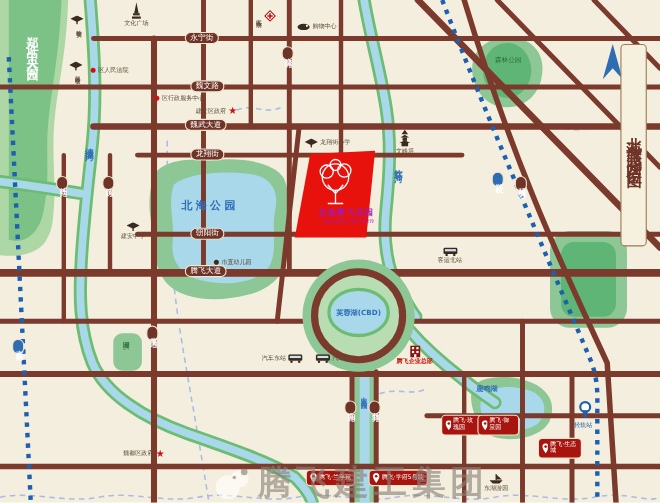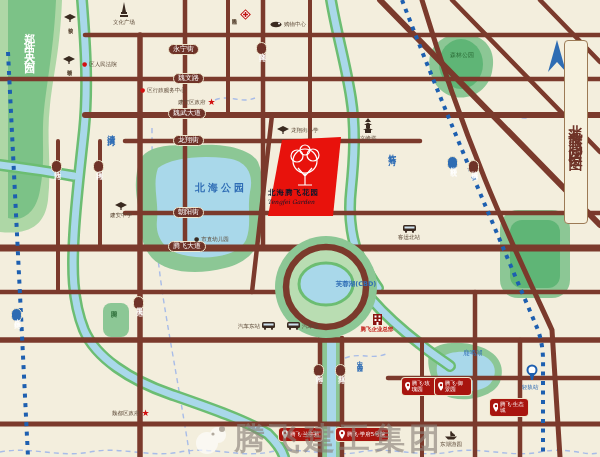--- a/index.html
+++ b/index.html
@@ -13,26 +13,26 @@
   .cap.v{padding:4px 1px;letter-spacing:1px;}
   .cap.blue{background:#2e6cb3;}
   .poi{position:absolute;display:flex;align-items:center;gap:2px;}
   .poi .t{font-size:5.5px;color:#5d4a38;line-height:1.1;}
   .badge{position:absolute;background:#a8150f;color:#fff;border-radius:3px;
          display:flex;align-items:center;gap:2px;padding:2px 3px;box-shadow:0 0 0 1px #efe6cc;}
   .badge .t{font-size:5.5px;line-height:1.15;}
   .star{color:#d21010;font-size:9px;line-height:1;}
   .rdot{color:#d21010;font-size:6px;line-height:1;}
   .parklbl{color:#2a6b35;}
-  .bluelbl{color:#2f6db5;margin-left:30px;}
+  .bluelbl{color:#2f6db5;}
   #title-box{position:absolute;left:564px;top:40px;width:22px;height:182px;
       background:#f6f1de;border:1px solid #9c7a55;border-radius:4px;
       writing-mode:vertical-rl;text-orientation:upright;font-size:14px;font-weight:bold;
       color:#6f3328;letter-spacing:4px;display:flex;align-items:center;justify-content:center;}
-  #site-label{position:absolute;left:268px;top:188px;width:72px;text-align:left;color:#0f172a;}
+  #site-label{position:absolute;left:268px;top:188px;width:72px;text-align:right;color:#a21caf;}
   #site-label .n{font-size:7.5px;font-weight:bold;letter-spacing:1px;}
   #site-label .e{font-size:6px;font-style:italic;font-family:"DejaVu Serif",serif;}
   #watermark{position:absolute;left:194px;top:418px;display:flex;align-items:center;gap:4px;opacity:.62;}
   #watermark .t{font-size:31px;font-weight:bold;color:#8a8078;letter-spacing:4px;}
 </style>
 </head>
 <body>
 
 <div id="map">
 
@@ -142,23 +142,23 @@
   <div id="title-box">北海腾飞花园区位图</div>
 
   <div class="lbl v" style="left:22px;top:24px;font-size:11px;font-weight:bold;color:#ffffff;letter-spacing:6px;">郑许中央公园</div>
   <div class="lbl bluelbl" style="left:165px;top:182px;font-size:10px;font-weight:bold;letter-spacing:3px;">北海公园</div>
   <div class="lbl parklbl" style="left:433px;top:52px;width:58px;font-size:6px;text-align:center;white-space:normal;">森林公园</div>
   <div class="lbl v bluelbl" style="left:326px;top:355px;font-size:6px;font-weight:bold;letter-spacing:2px;">中央公园</div>
   <div class="lbl v parklbl" style="left:110px;top:306px;font-size:6px;">滨湖园</div>
   <div class="lbl v bluelbl" style="left:76px;top:128px;font-size:8px;font-weight:bold;letter-spacing:2px;">清潩河</div>
   <div class="lbl v bluelbl" style="left:357px;top:148px;font-size:8px;font-weight:bold;letter-spacing:2px;">饮马河</div>
   <div class="lbl bluelbl" style="left:296px;top:281px;width:60px;font-size:6.5px;font-weight:bold;text-align:center;">芙蓉湖(CBD)</div>
-  <div class="lbl bluelbl" style="left:433px;top:350px;font-size:6.5px;font-weight:normal;">鹿鸣湖</div>
-
-  <div class="cap" style="left:168px;top:44px;">永宁街</div>
+  <div class="lbl bluelbl" style="left:433px;top:350px;font-size:6.5px;font-weight:bold;">鹿鸣湖</div>
+
+  <div class="cap" style="left:168px;top:29px;">永宁街</div>
   <div class="cap" style="left:173px;top:73px;font-family:Liberation Serif, serif;">魏文路</div>
   <div class="cap" style="left:168px;top:108px;">魏武大道</div>
   <div class="cap" style="left:173px;top:135px;">龙翔街</div>
   <div class="cap" style="left:173px;top:207px;">朝阳街</div>
   <div class="cap" style="left:168px;top:241px;">腾飞大道</div>
   <div class="cap v" style="left:51px;top:160px;">纬六路</div>
   <div class="cap v" style="left:93px;top:160px;">滨河路</div>
   <div class="cap v" style="left:256px;top:42px;">文峰路</div>
   <div class="cap v" style="left:133px;top:296px;">腾飞大道</div>
   <div class="cap v" style="left:313px;top:364px;">向阳路</div>

